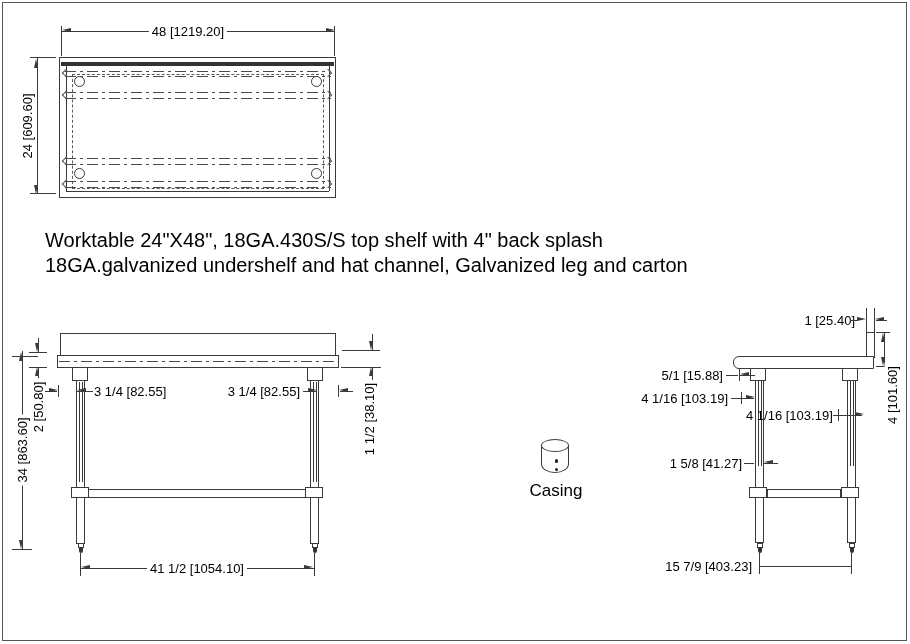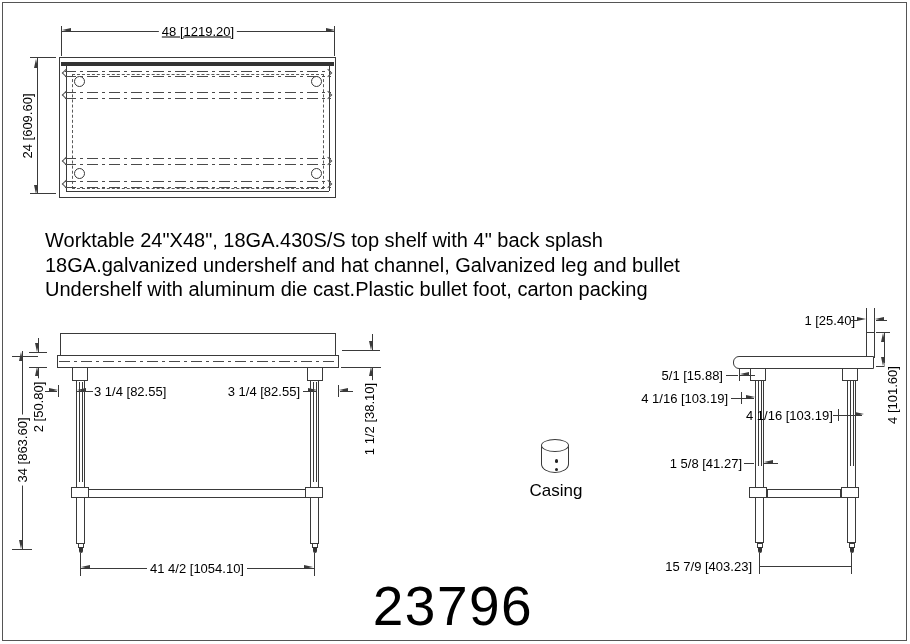--- a/index.html
+++ b/index.html
@@ -67,34 +67,33 @@
     <div class="circ" style="left:73.5px;top:75.5px;width:11.5px;height:11.5px;"></div>
     <div class="circ" style="left:310.5px;top:75.5px;width:11.5px;height:11.5px;"></div>
     <div class="circ" style="left:73.5px;top:167.5px;width:11.5px;height:11.5px;"></div>
     <div class="circ" style="left:310.5px;top:167.5px;width:11.5px;height:11.5px;"></div>
 
     <div class="v" style="left:61px;top:26px;height:30px;"></div>
     <div class="v" style="left:334.3px;top:26px;height:30px;"></div>
     <div class="h" style="left:61px;top:30.5px;width:274px;"></div>
     <div class="arw" style="left:61.5px;top:28.2px;"></div>
     <div class="are" style="left:325.5px;top:28.2px;"></div>
-    <div class="dim cc" style="left:198px;top:31px;text-decoration:underline;">48 [1219.20]</div>
+    <div class="dim cc" style="left:188px;top:31px;">48 [1219.20]</div>
 
     <div class="h" style="left:30px;top:57px;width:26px;"></div>
     <div class="h" style="left:30px;top:193px;width:26px;"></div>
     <div class="v" style="left:36.5px;top:58px;height:136px;"></div>
     <div class="arn" style="left:34.2px;top:58.5px;"></div>
     <div class="ars" style="left:34.2px;top:184.5px;"></div>
     <div class="dim vv" style="left:27px;top:126px;">24 [609.60]</div>
   </div>
 
   <div class="desc">
     <div>Worktable 24"X48", 18GA.430S/S top shelf with 4" back splash</div>
-    <div>18GA.galvanized undershelf and hat channel, Galvanized leg and bullet</div>
-    <div>Undershelf with aluminum die cast.Plastic bullet foot, carton packing</div>
+    <div>18GA.galvanized undershelf and hat channel, Galvanized leg and carton</div>
   </div>
 
   <div class="grp">
     <div class="r" style="left:60px;top:333px;width:276px;height:23px;"></div>
     <div class="r" style="left:57px;top:355px;width:282px;height:13px;"></div>
     <div class="dd" style="left:59px;top:360.5px;width:278px;"></div>
 
     <div class="r rt" style="left:76px;top:367px;width:9px;height:177px;"></div>
     <div class="r rt" style="left:310px;top:367px;width:9px;height:177px;"></div>
     <div class="v" style="left:78.5px;top:382px;height:100px;width:1px;"></div>
@@ -111,21 +110,21 @@
     <div class="r rt" style="left:78px;top:543px;width:6px;height:4.5px;"></div>
     <div style="position:absolute;left:78.7px;top:547px;width:4.6px;height:6px;background:#333;border-radius:0 0 2px 2px;"></div>
     <div class="r rt" style="left:312px;top:543px;width:6px;height:4.5px;"></div>
     <div style="position:absolute;left:312.7px;top:547px;width:4.6px;height:6px;background:#333;border-radius:0 0 2px 2px;"></div>
 
     <div class="v" style="left:80px;top:553px;height:23px;"></div>
     <div class="v" style="left:314px;top:553px;height:23px;"></div>
     <div class="h" style="left:80px;top:567.5px;width:234px;"></div>
     <div class="arw" style="left:81px;top:565.2px;"></div>
     <div class="are" style="left:304px;top:565.2px;"></div>
-    <div class="dim cc" style="left:197px;top:568px;">41 4/2 [1054.10]</div>
+    <div class="dim cc" style="left:197px;top:568px;">41 1/2 [1054.10]</div>
 
     <div class="v" style="left:21.5px;top:351px;height:199px;"></div>
     <div class="arn" style="left:19.2px;top:352px;"></div>
     <div class="ars" style="left:19.2px;top:540px;"></div>
     <div class="h" style="left:12px;top:355.5px;width:26px;"></div>
     <div class="h" style="left:12px;top:548.5px;width:20px;"></div>
     <div class="dim vv" style="left:22px;top:450px;">34 [863.60]</div>
 
     <div class="v" style="left:37.5px;top:338px;height:14px;"></div>
     <div class="ars" style="left:35.2px;top:343px;"></div>
@@ -225,14 +224,13 @@
   </div>
 
   <div class="grp">
     <div style="position:absolute;left:541px;top:445px;width:28px;height:28px;background:#fff;border:1.3px solid #3a3a3a;border-top:none;border-radius:0 0 14px 14px / 0 0 9px 9px;"></div>
     <div style="position:absolute;left:541px;top:439px;width:28px;height:13px;background:#fff;border:1.3px solid #3a3a3a;border-radius:50%;"></div>
     <div style="position:absolute;left:554.5px;top:459px;width:3.5px;height:3.5px;background:#222;border-radius:50%;"></div>
     <div style="position:absolute;left:554.5px;top:467.5px;width:3.5px;height:3.5px;background:#222;border-radius:50%;"></div>
     <div class="dim cc" style="left:556px;top:491px;font-size:17px;background:transparent;">Casing</div>
   </div>
 
-  <div class="partnum">23796</div>
 </div>
 
 </body></html>

